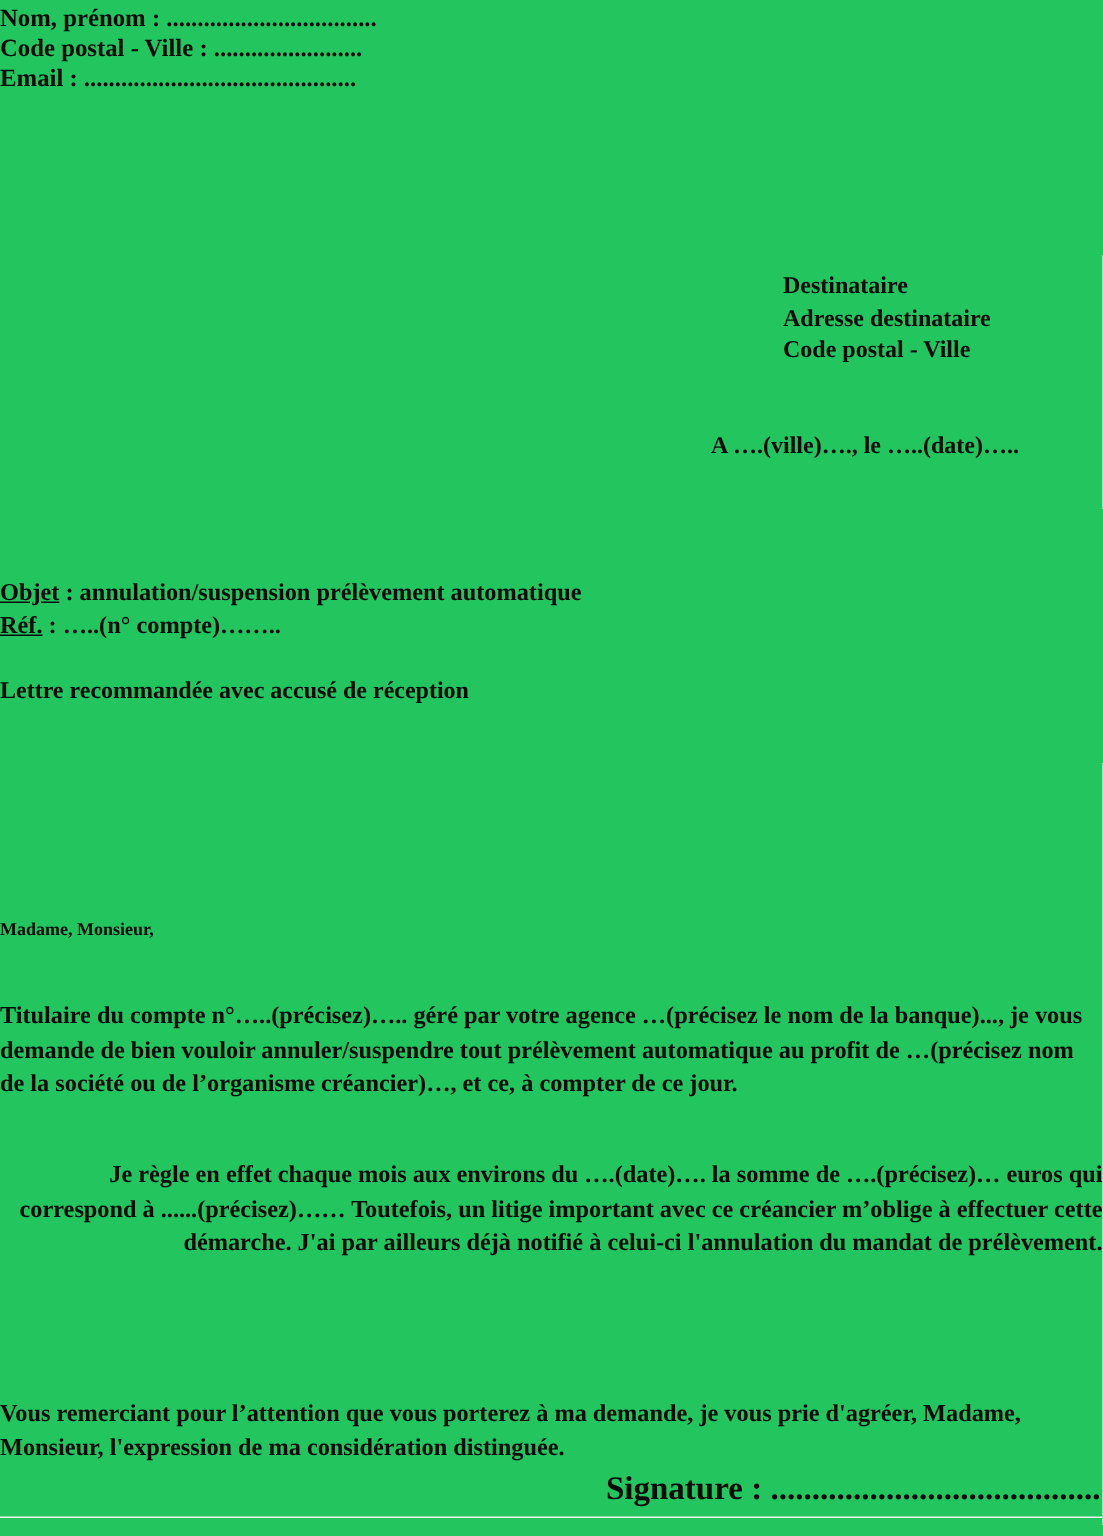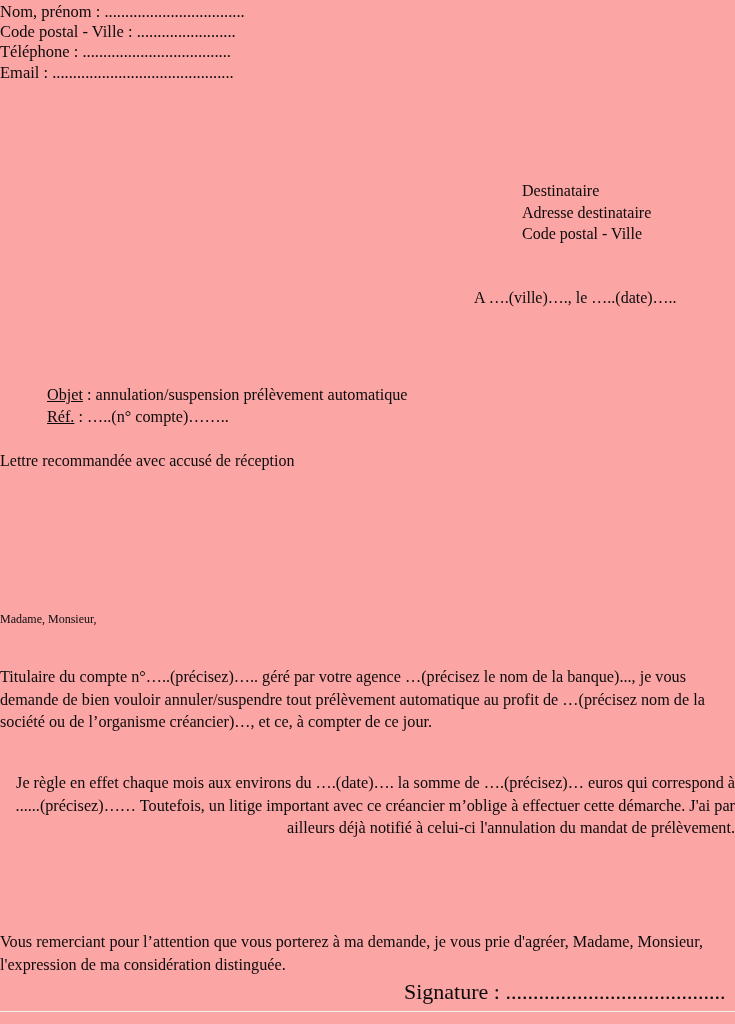--- a/index.html
+++ b/index.html
@@ -9,23 +9,24 @@
     background: #ffffff;
   }
   body {
     font-family: "Liberation Serif", "DejaVu Serif", serif;
     color: #0a0a0a;
   }
   .page {
     position: relative;
     width: 735px;
     height: 1024px;
-    background: #fca5a5;
+    background: #22c55e;
     box-sizing: border-box;
     overflow: hidden;
+    font-weight: bold;
   }
   .bottom-rule {
     position: absolute;
     left: 0;
     right: 0;
     bottom: 12px;
     height: 1px;
     background: #f0f0f0;
   }
 
@@ -61,21 +62,21 @@
   }
 
   
   .subject {
     left: 0px;
     top: 385px;
     width: 600px;
     font-size: 16.2px;
     line-height: 21.5px;
   }
-  .subject .line { white-space: pre; margin-left: 47px; }
+  .subject .line { white-space: pre; }
   .subject u { text-decoration: underline; }
 
   .registered {
     left: 0px;
     top: 450px;
     font-size: 16px;
     line-height: 21.5px;
     white-space: pre;
   }
 
@@ -109,21 +110,20 @@
   }
 </style>
 </head>
 <body>
 
 <div class="page">
 
   <div class="block sender">
     <div class="line">Nom, prénom : ..................................</div>
     <div class="line">Code postal - Ville : ........................</div>
-    <div class="line">Téléphone : ....................................</div>
     <div class="line">Email : ............................................</div>
   </div>
 
   <div class="block recipient">
     <div class="line">Destinataire</div>
     <div class="line">Adresse destinataire</div>
     <div class="line">Code postal - Ville</div>
   </div>
 
   <div class="place-date">A ….(ville)…., le …..(date)…..</div>

